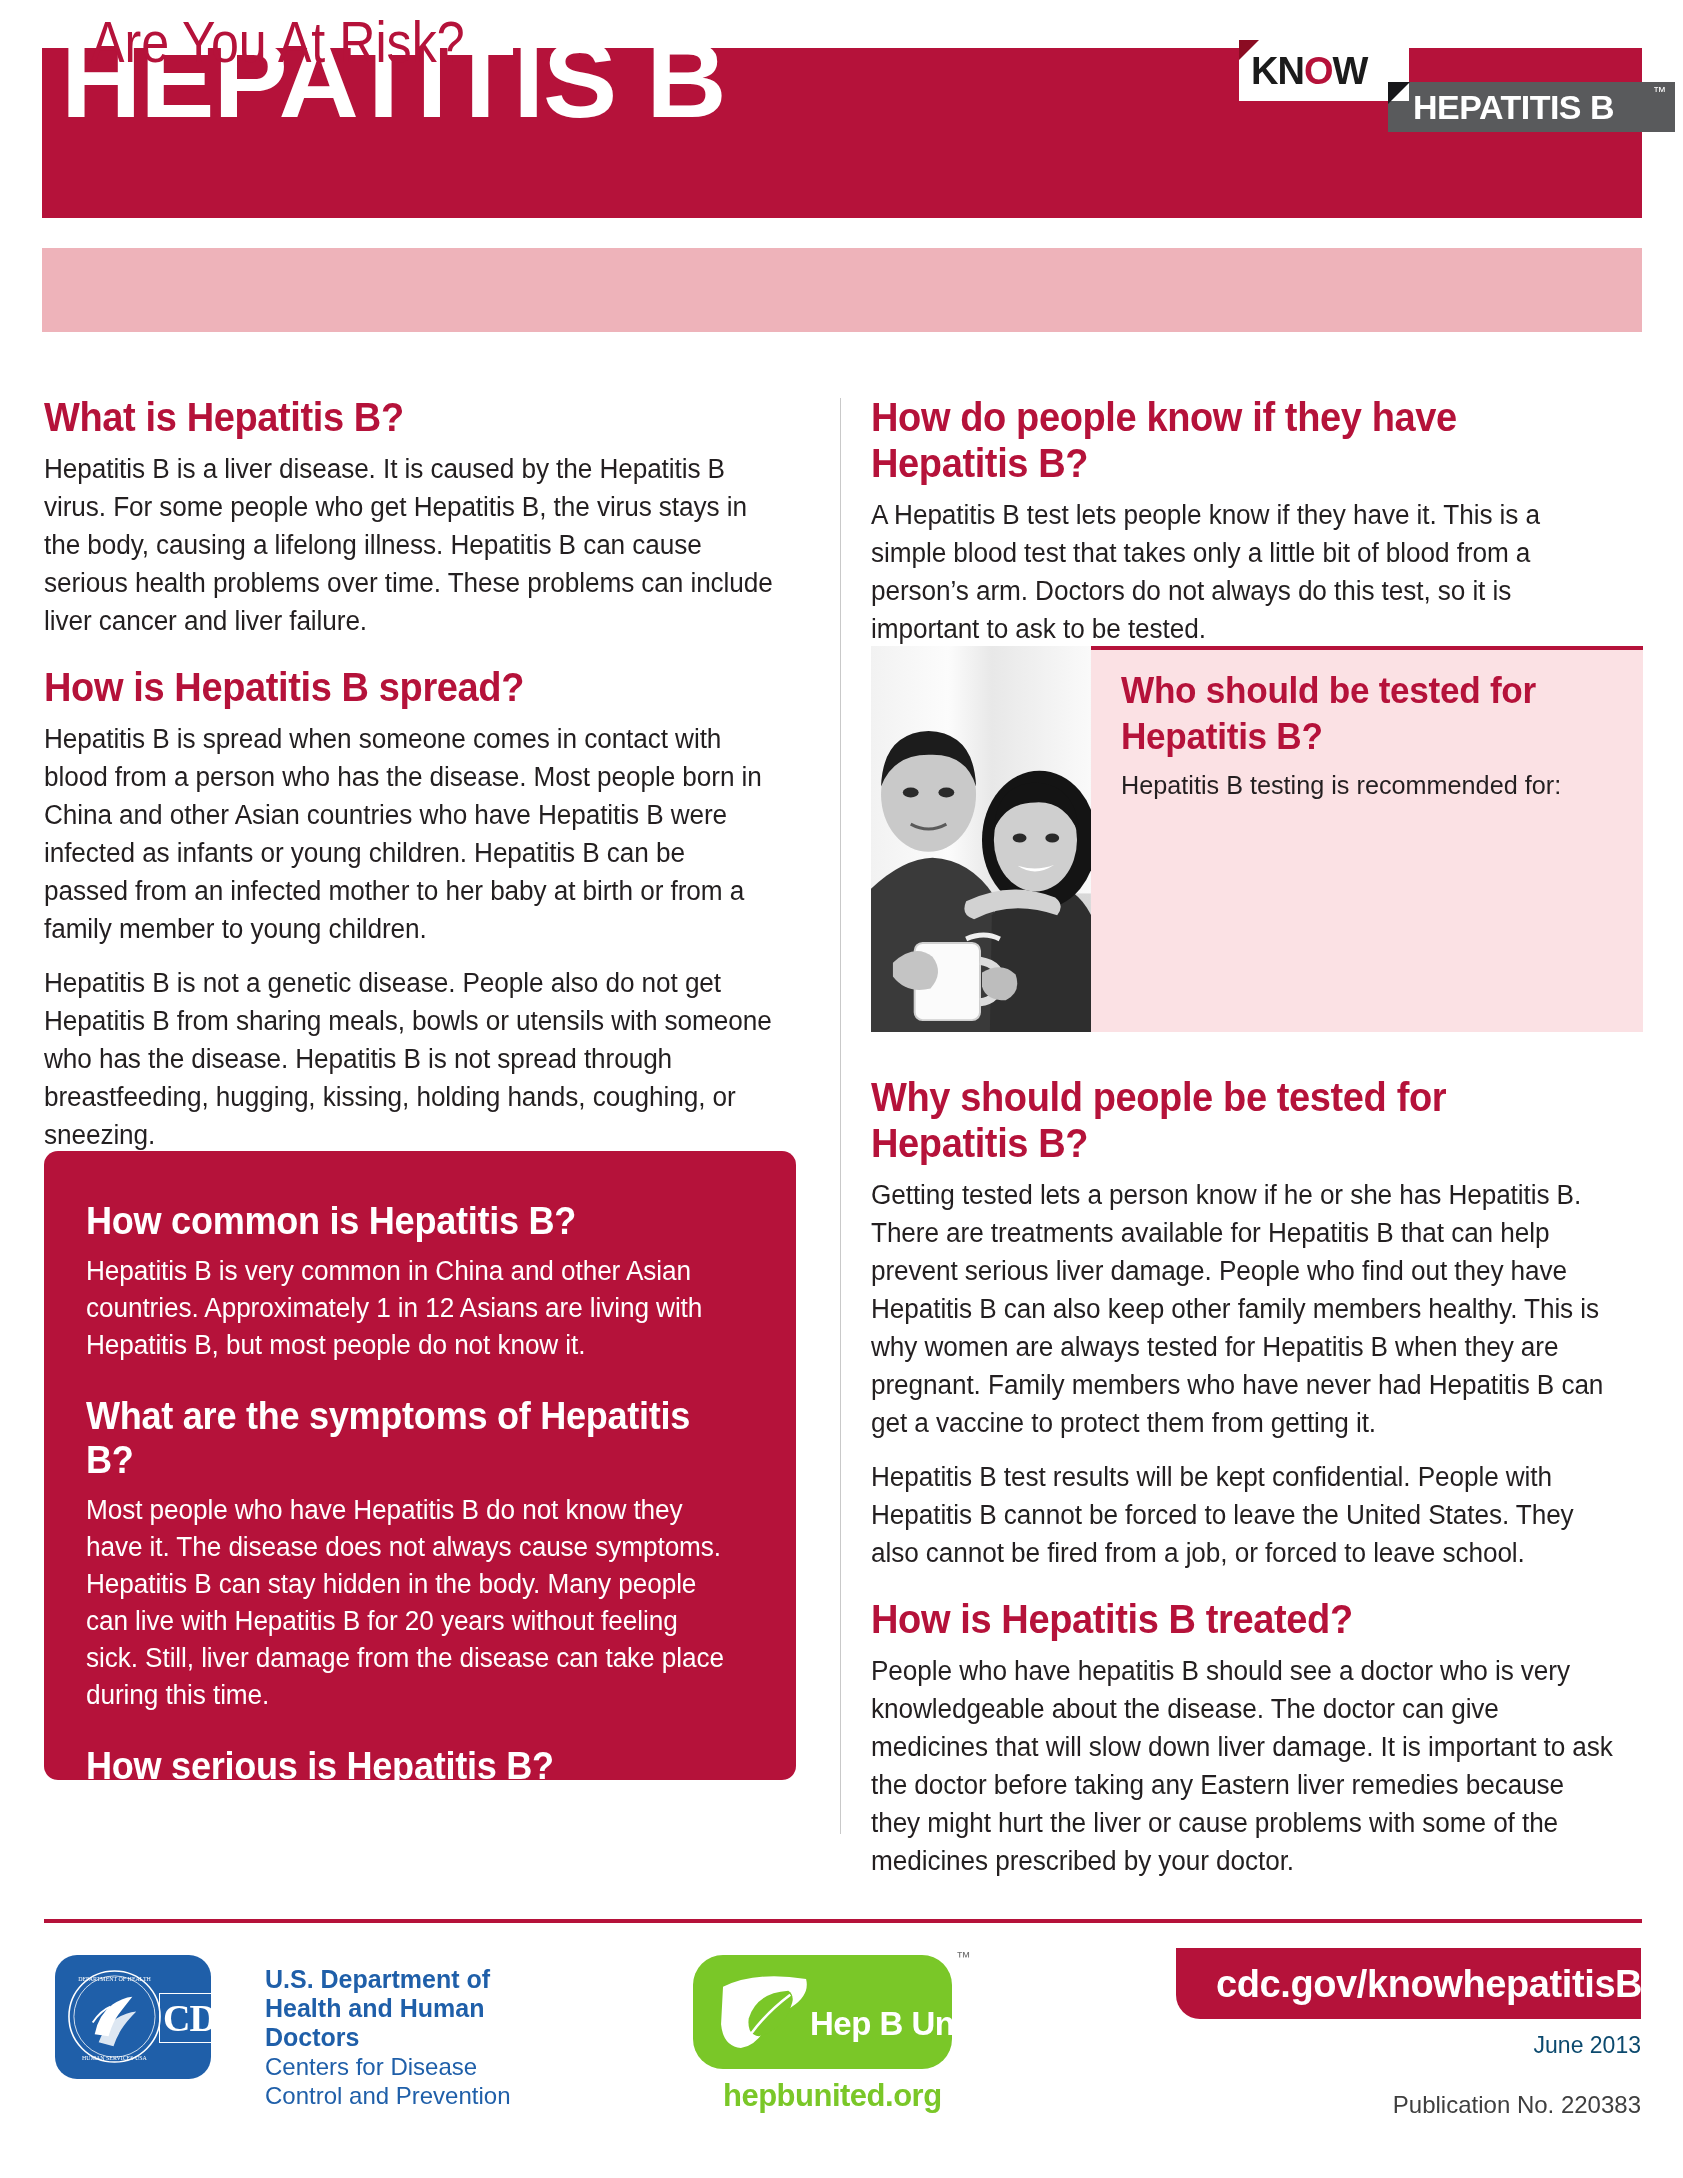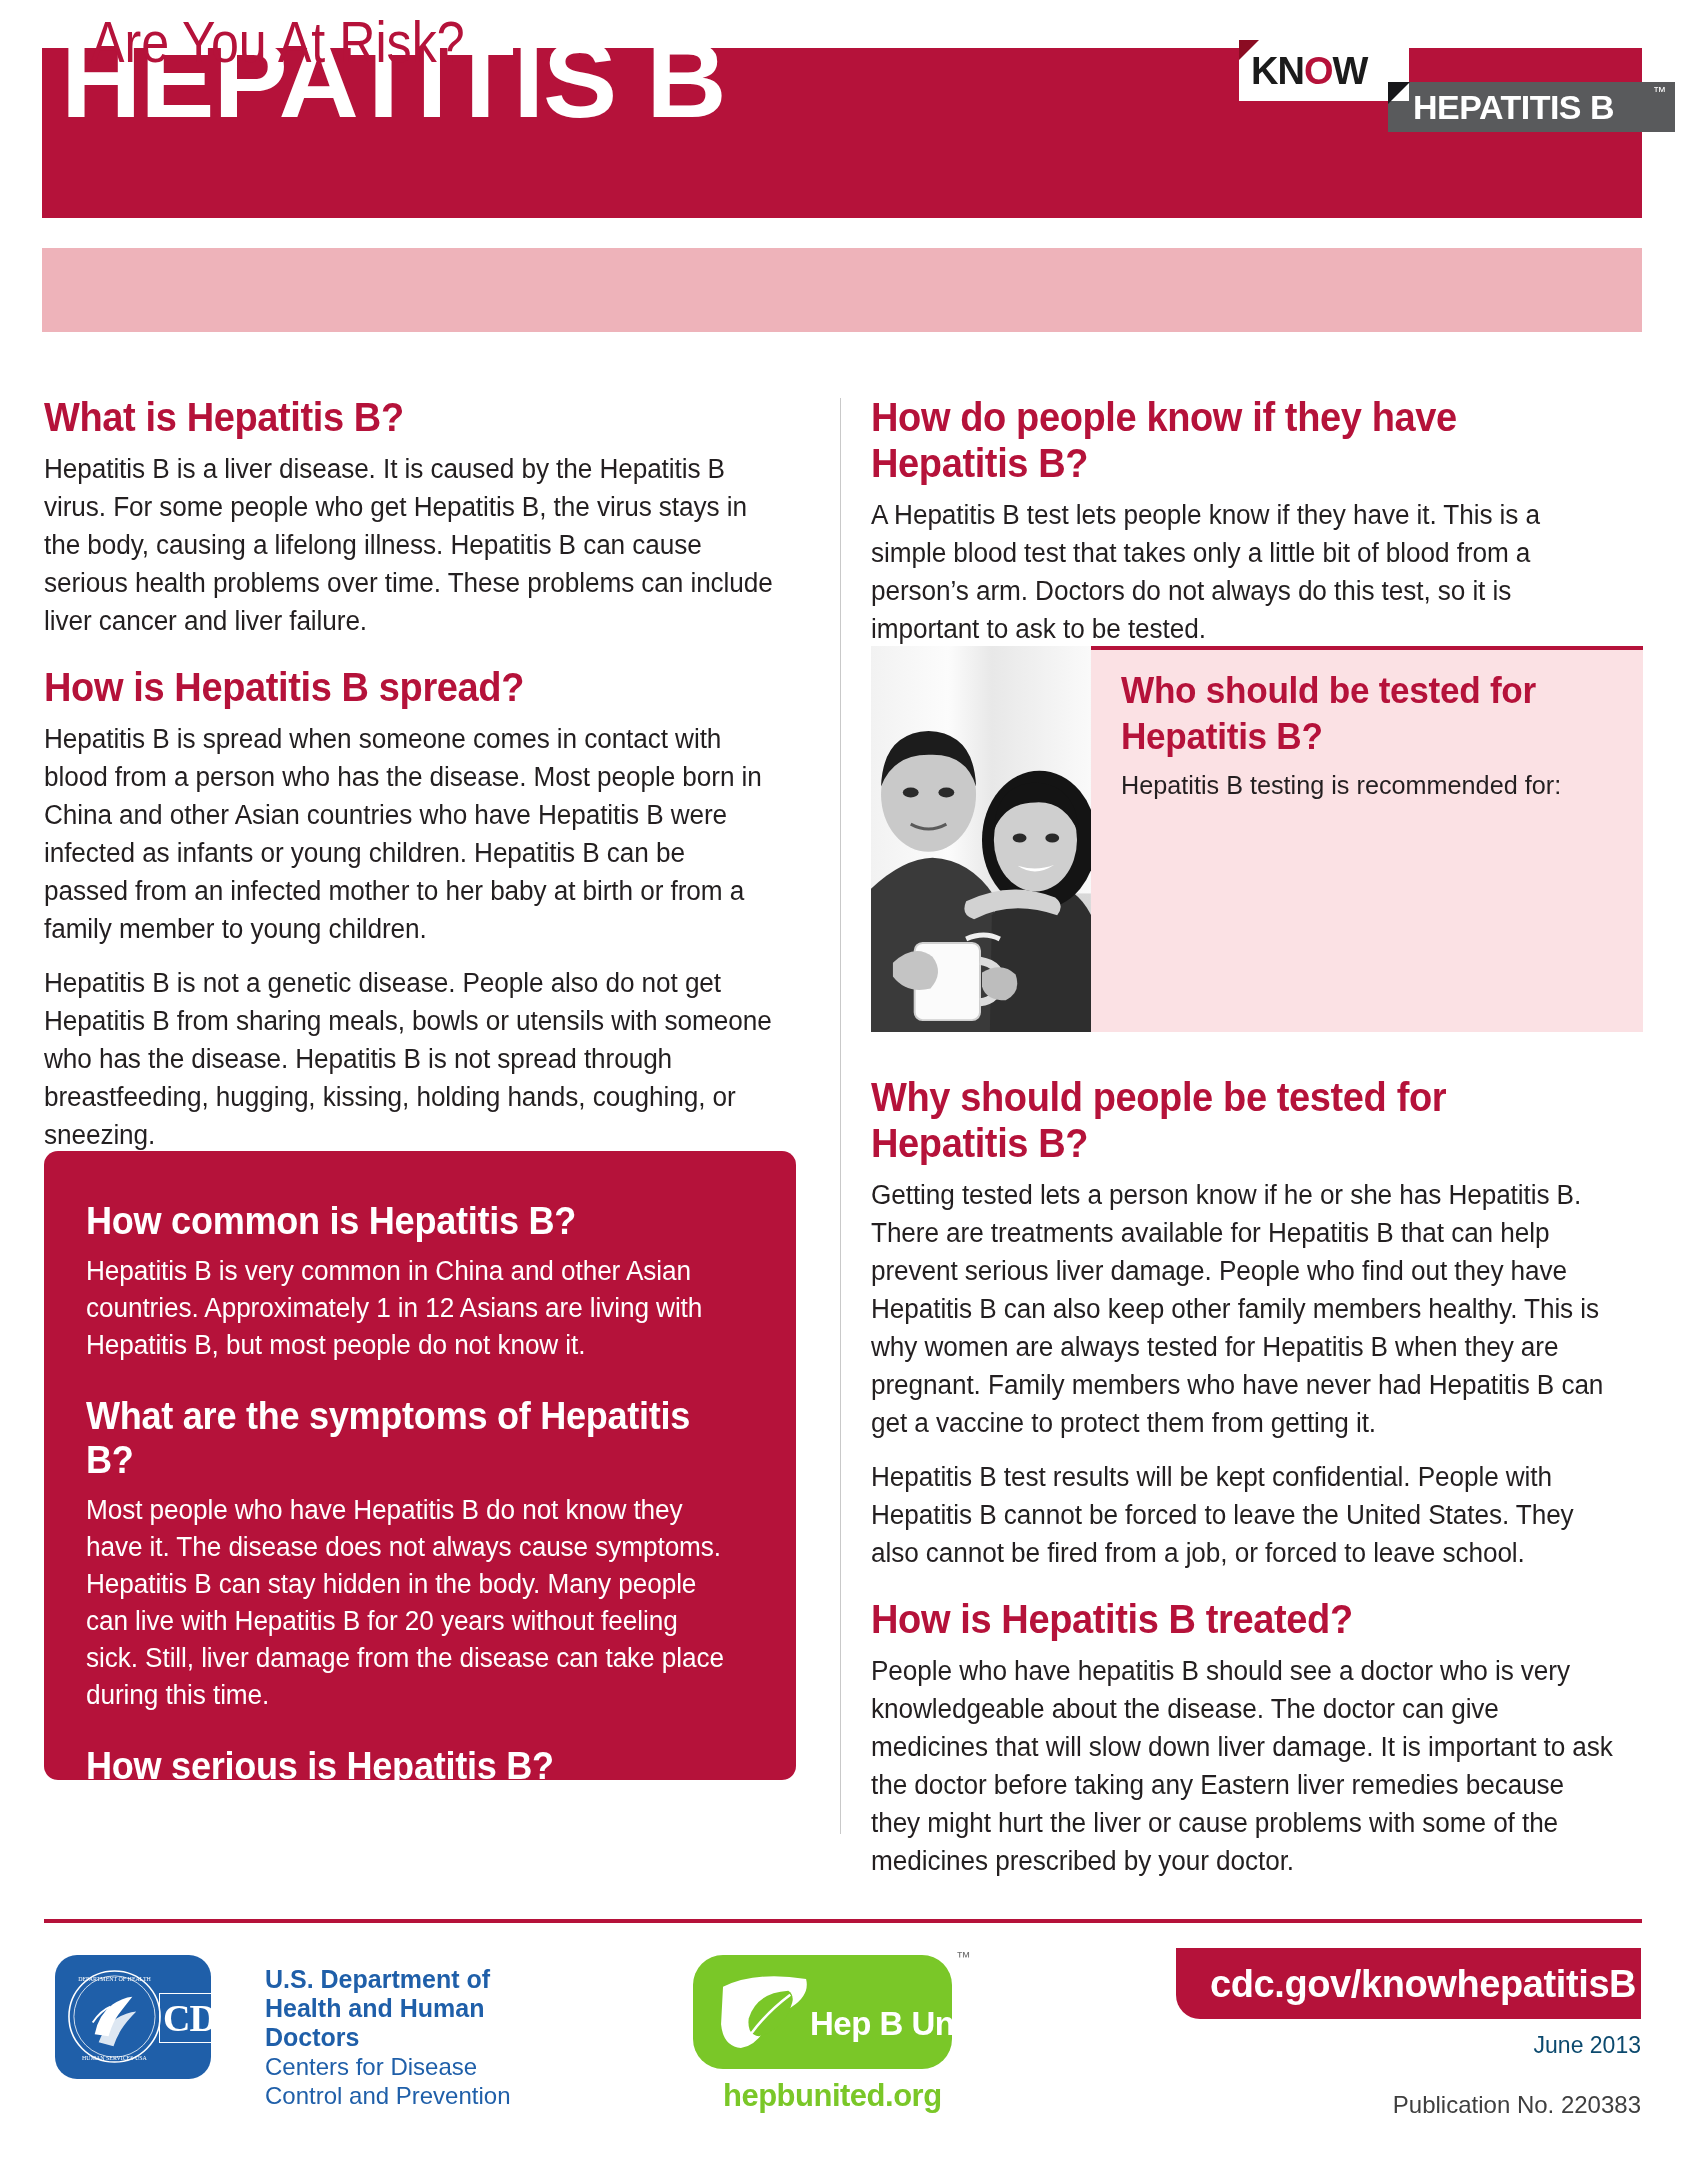--- a/index.html
+++ b/index.html
@@ -416,21 +416,21 @@
     position: absolute;
     left: 1176px;
     top: 1948px;
     width: 465px;
     height: 71px;
     background: #b5123a;
     border-bottom-left-radius: 24px;
   }
   .url-banner span {
     position: absolute;
-    left: 34px;
+    left: 40px;
     top: 15px;
     color: #ffffff;
     font-family: "Liberation Sans Narrow", "Liberation Sans", sans-serif;
     font-size: 38px;
     font-weight: bold;
     letter-spacing: -0.4px;
     line-height: 42px;
     white-space: nowrap;
   }
   .pub-date {

